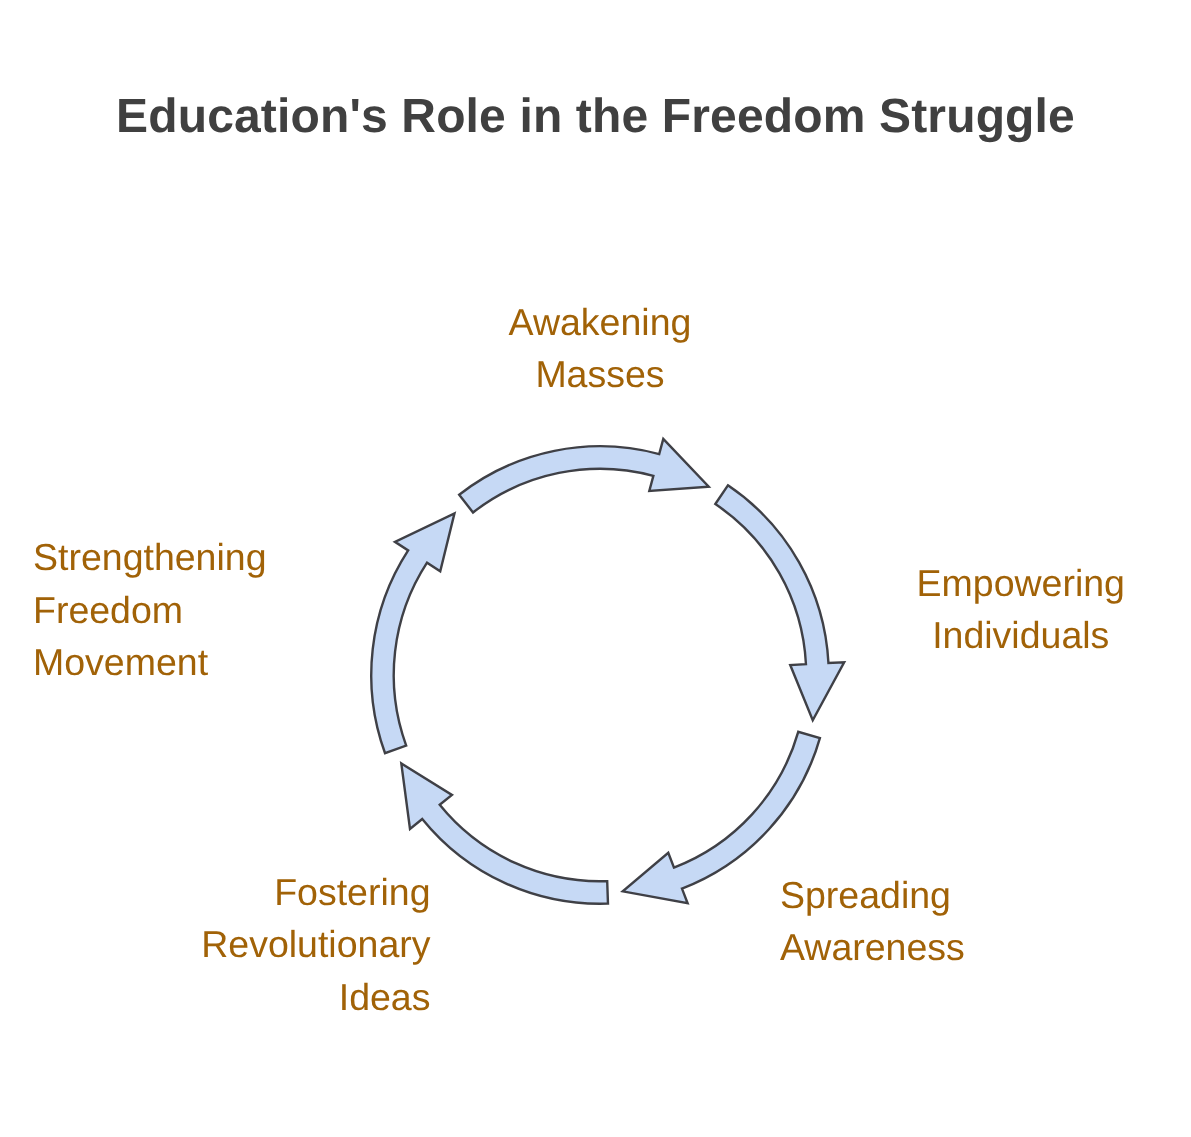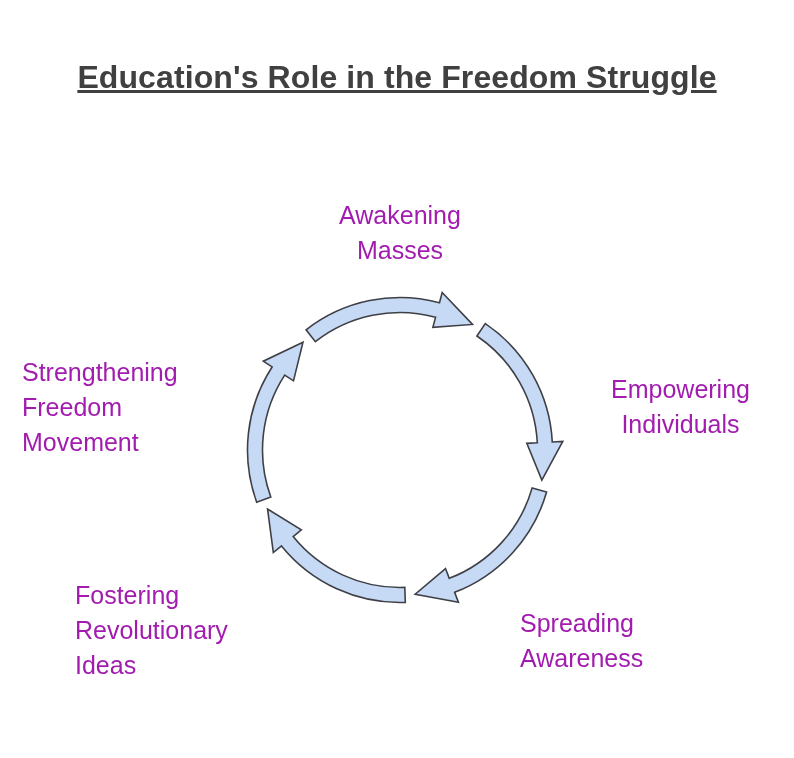--- a/index.html
+++ b/index.html
@@ -28,34 +28,33 @@
     left: 38px;
     top: 58px;
     width: 718px;
     text-align: center;
     font-size: 32px;
     font-weight: bold;
     color: #404040;
     letter-spacing: 0.1px;
     line-height: 1.2;
     white-space: nowrap;
-    text-decoration: underline;
   }
   .cycle-label {
     position: absolute;
     font-size: 25px;
     line-height: 35px;
-    color: #a21caf;
+    color: #a16207;
     font-weight: normal;
     white-space: pre-line;
   }
   .label-top       { left: 265px; top: 198px; width: 270px; text-align: center; }
   .label-right     { left: 578px; top: 372px; width: 205px; text-align: center; }
-  .label-bottom-r  { left: 520px; top: 606px; width: 215px; text-align: left; }
-  .label-bottom-l  { left: 75px;  top: 578px; width: 212px; }
+  .label-bottom-r  { left: 520px; top: 580px; width: 215px; text-align: left; }
+  .label-bottom-l  { left: 75px;  top: 578px; width: 212px; text-align: right; }
   .label-left      { left: 22px;  top: 355px; width: 210px; text-align: left; }
   #cycle-svg {
     position: absolute;
     left: 0;
     top: 0;
     width: 794px;
     height: 758px;
   }
 </style>
 </head>

